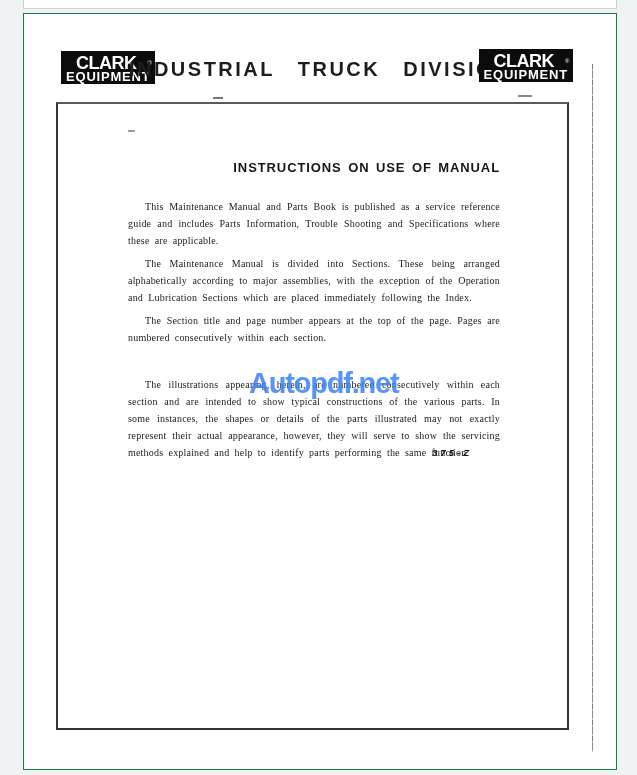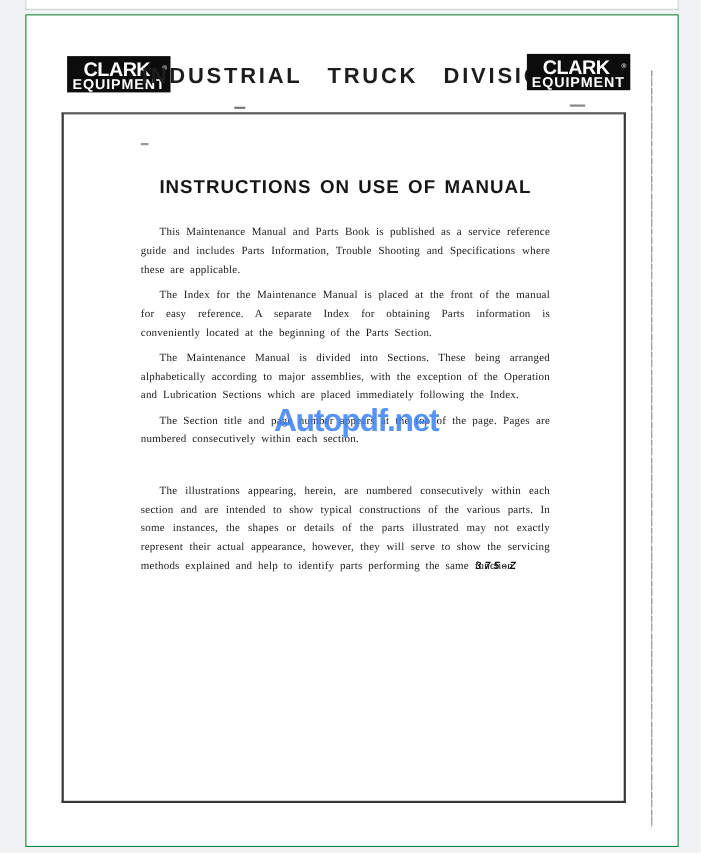--- a/index.html
+++ b/index.html
@@ -90,23 +90,23 @@
     top: 88px;
     width: 513px;
     height: 628px;
     box-sizing: border-box;
     border: 2px solid #363636;
     border-top-color: #5a5a5a;
     padding: 56px 67px 0 70px;
   }
   .doc-title {
     margin: 0 0 23px 0;
-    text-align: center;
-    font-family: "Liberation Sans", sans-serif;
-    font-size: 17px;
+    text-align: right;
+    font-family: "Liberation Sans", sans-serif;
+    font-size: 13px;
     font-weight: 700;
     letter-spacing: 0.9px;
     word-spacing: 2px;
     color: #161616;
   }
   .para {
     margin: 0 0 6px 0;
     font-family: "Liberation Serif", serif;
     font-size: 10px;
     line-height: 17px;
@@ -185,21 +185,20 @@
     <div class="clark-brand">
       <span>CLARK</span><span class="clark-reg">®</span>
     </div>
     <div class="clark-sub">EQUIPMENT</div>
   </div>
 
   <div class="content-box">
     <h1 class="doc-title">INSTRUCTIONS ON USE OF MANUAL</h1>
 
     <p class="para"><span>This Maintenance Manual and Parts Book is published as a service reference guide and includes Parts Information, Trouble Shooting and Specifications where these are applicable.</span></p>
-    <p class="para"><span>The Index for the Maintenance Manual is placed at the front of the manual for easy reference. A separate Index for obtaining Parts information is conveniently located at the beginning of the Parts Section.</span></p>
     <p class="para"><span>The Maintenance Manual is divided into Sections. These being arranged alphabetically according to major assemblies, with the exception of the Operation and Lubrication Sections which are placed immediately following the Index.</span></p>
     <p class="para"><span>The Section title and page number appears at the top of the page. Pages are numbered consecutively within each section.</span></p>
     <p class="para last">
       <span>The illustrations appearing, herein, are numbered consecutively within each section and are intended to show typical constructions of the various parts. In some instances, the shapes or details of the parts illustrated may not exactly represent their actual appearance, however, they will serve to show the servicing methods explained and help to identify parts performing the same function.</span>
       <span class="page-code">375-Z</span>
     </p>
   </div>
 
   <div class="watermark" style="color: #3b82f6;">Autopdf.net</div>
 

